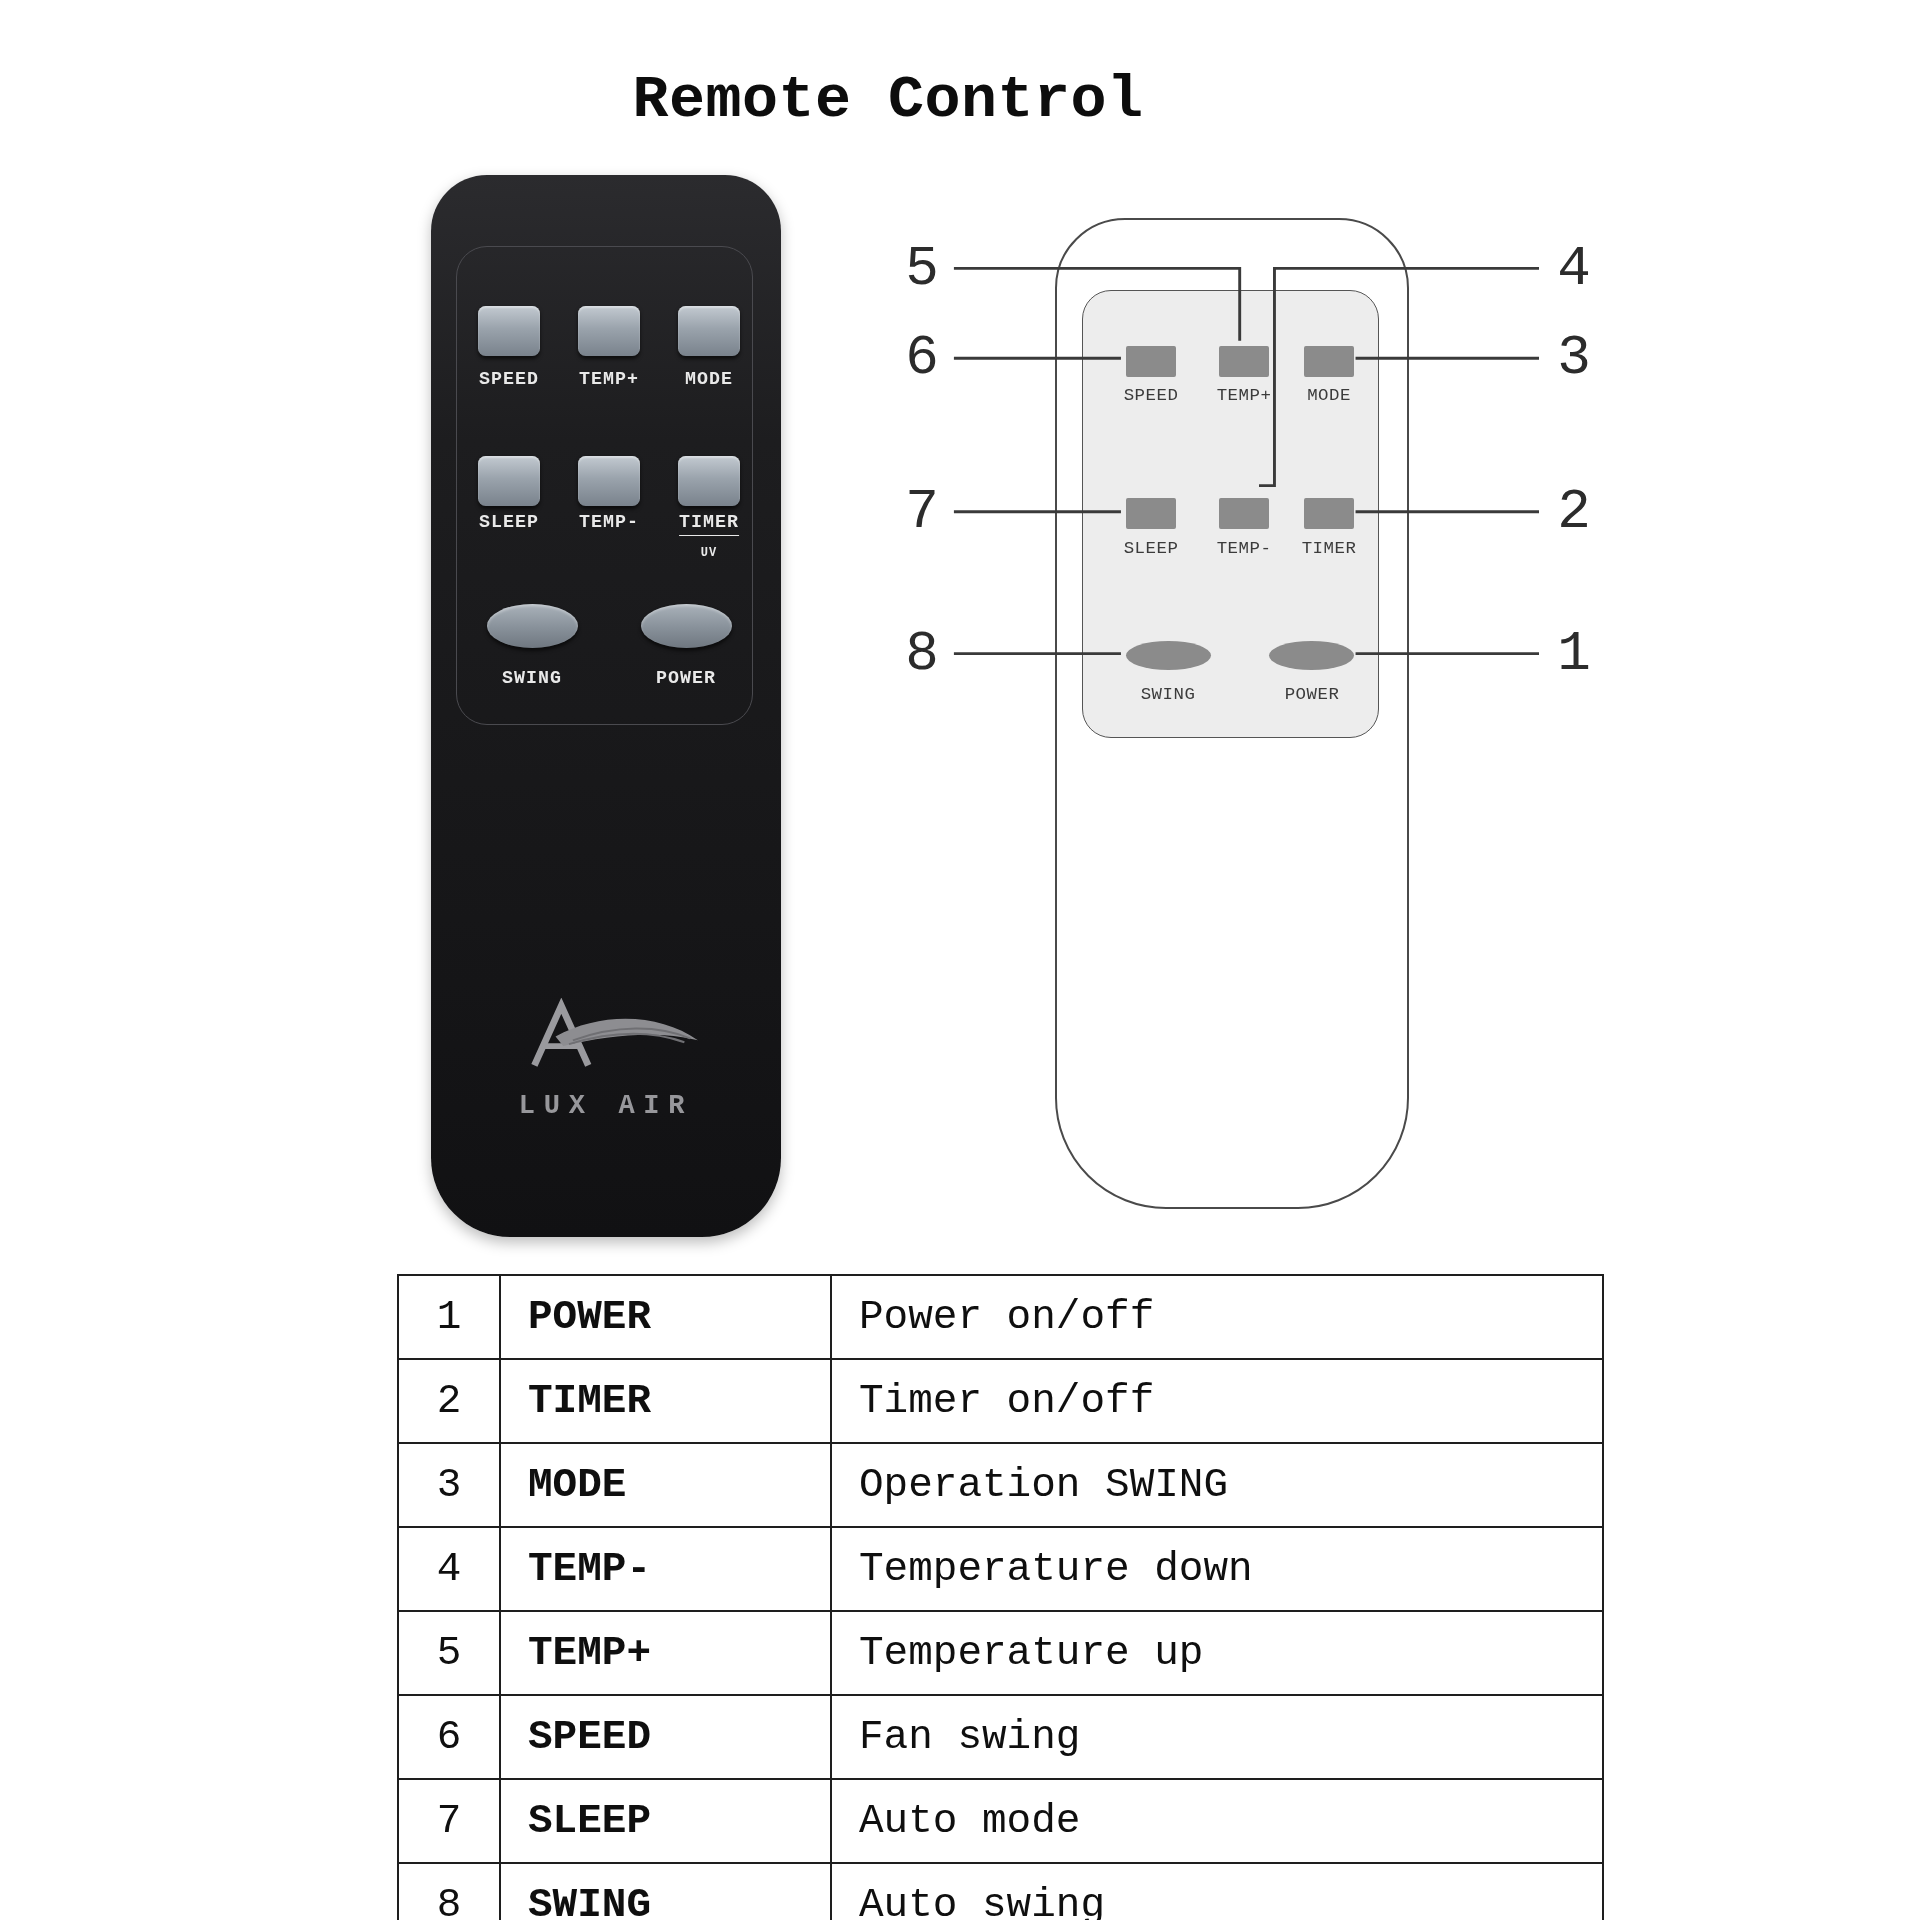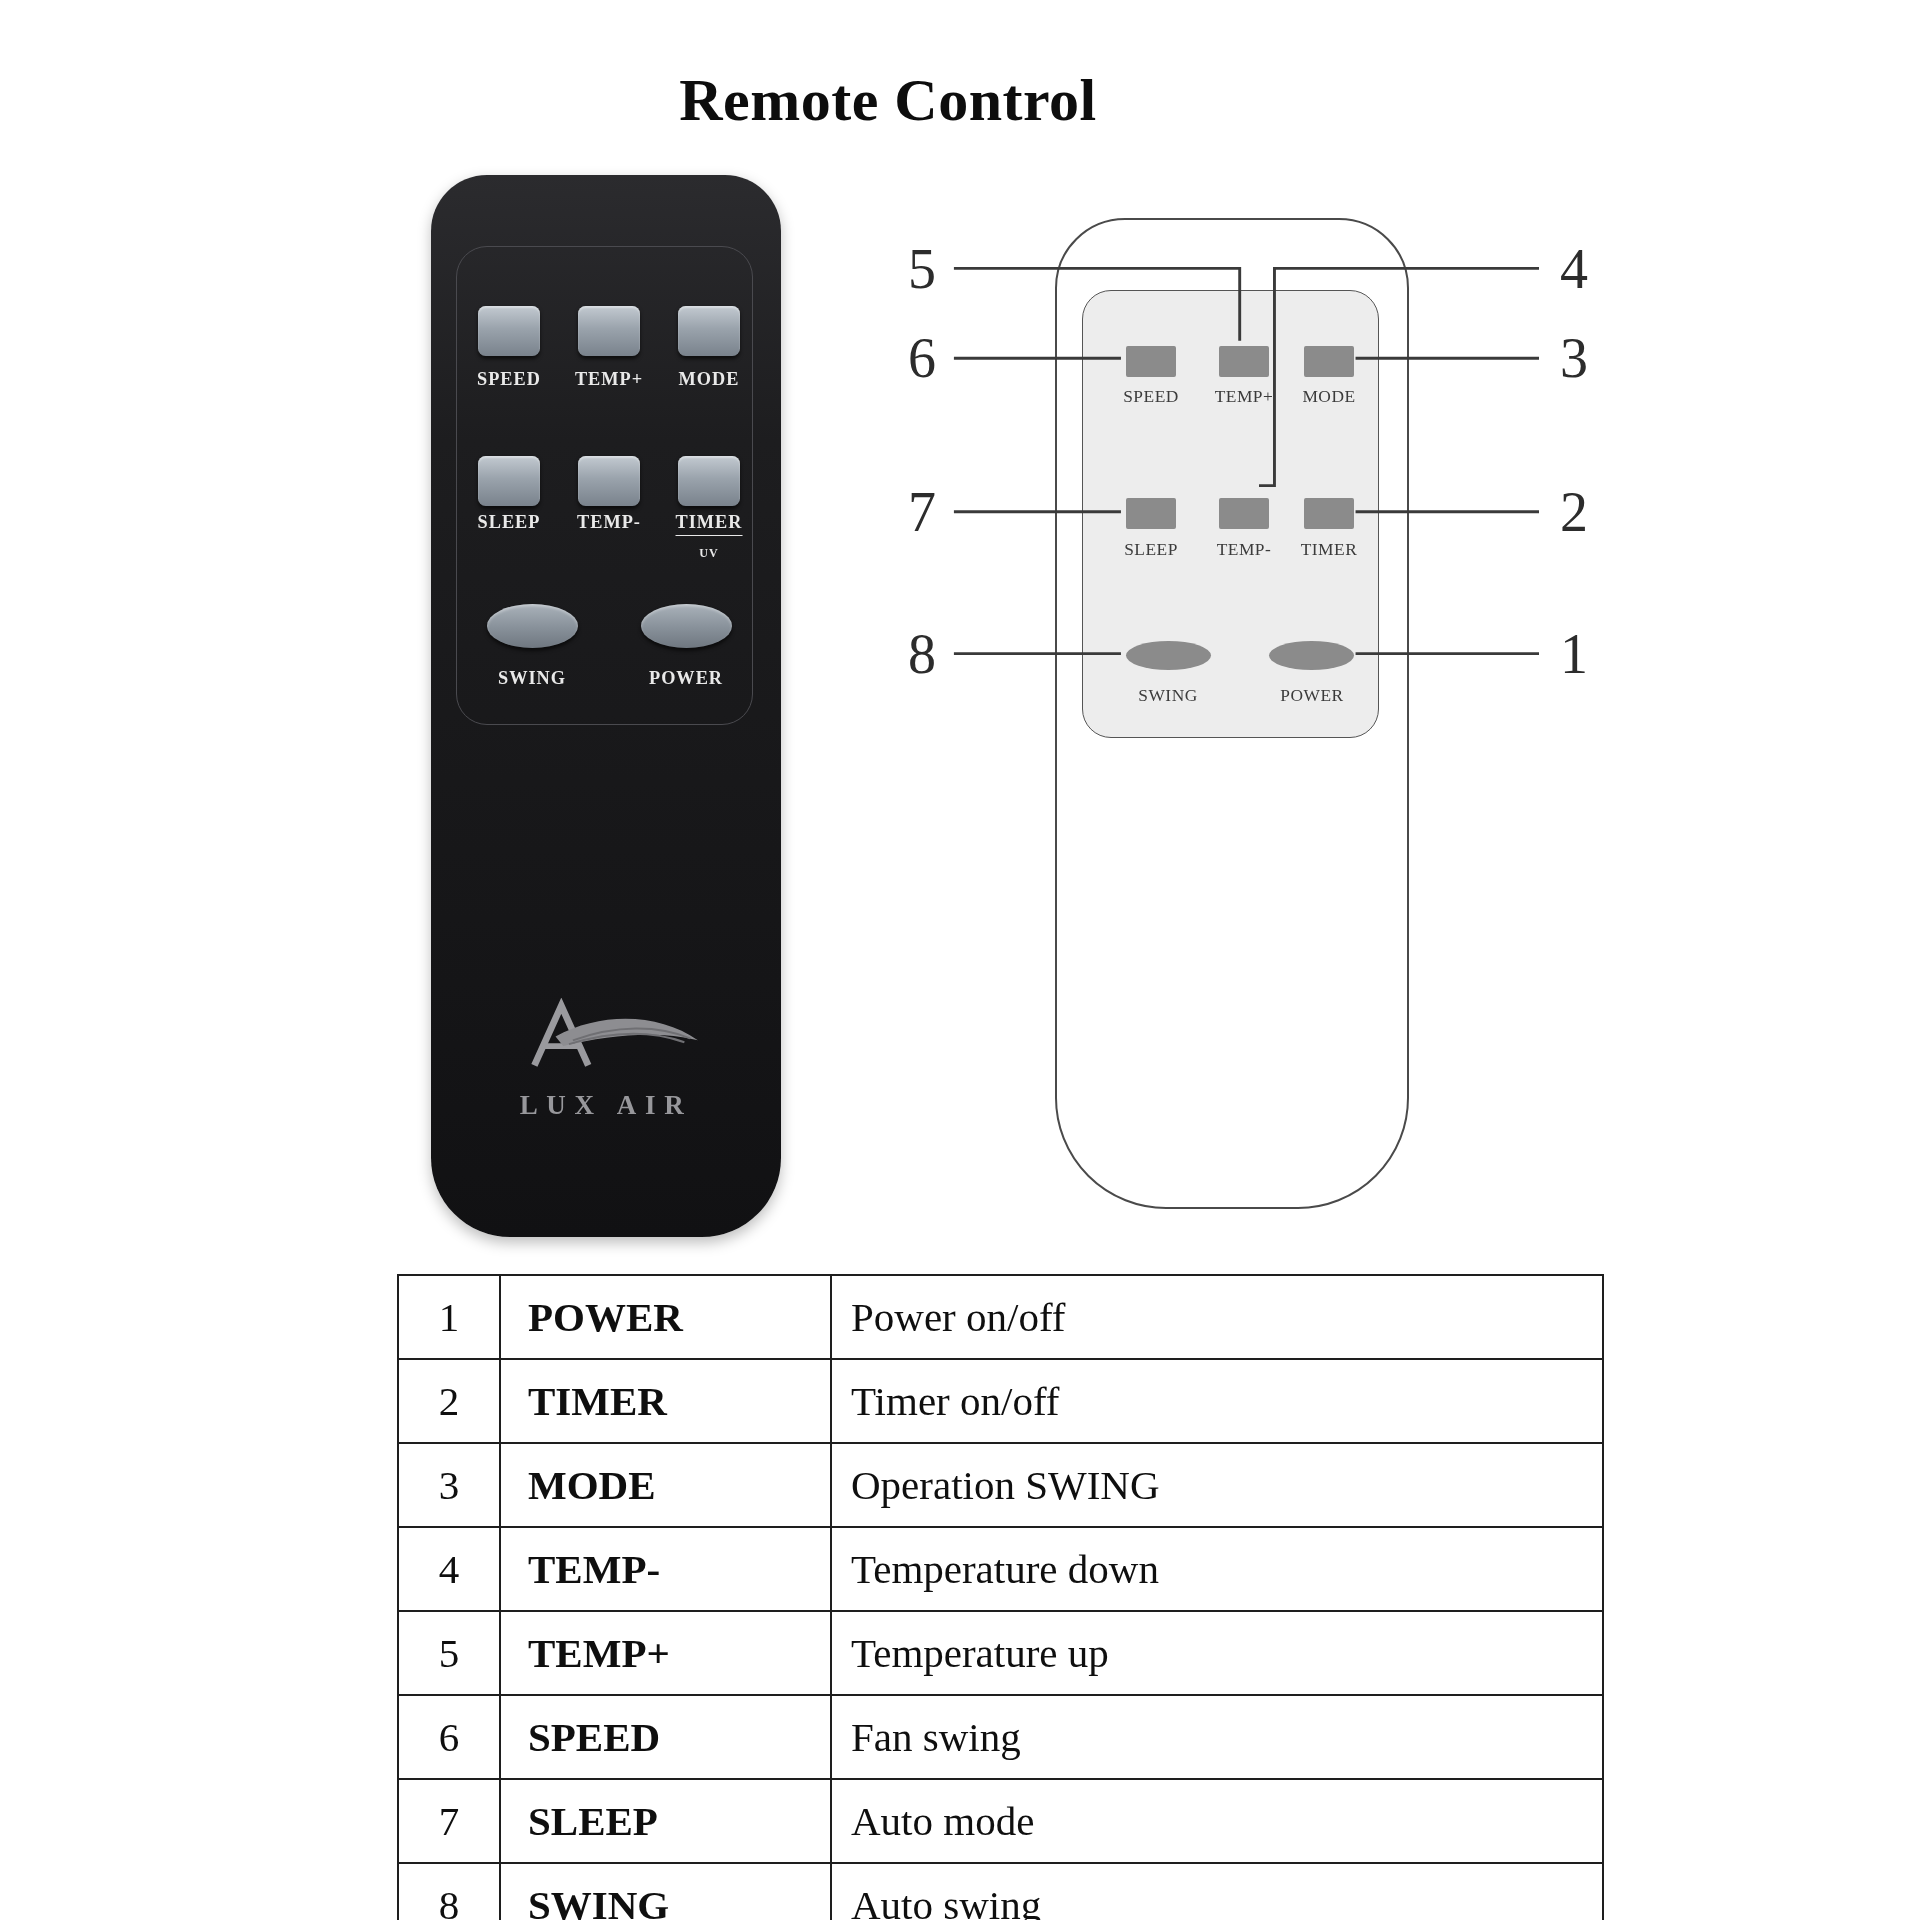--- a/index.html
+++ b/index.html
@@ -1,17 +1,17 @@
 <!DOCTYPE html>
 <html><head>
 <meta charset="utf-8">
 <style>
   html,body{margin:0;padding:0;background:#ffffff;}
   .canvas{position:relative;width:1931px;height:1920px;background:#ffffff;overflow:hidden;
-          font-family:Liberation Serif, serif;color:#111;}
+          font-family:Liberation Mono, monospace;color:#111;}
 
   
   .title{position:absolute;left:521px;top:66px;width:734px;text-align:center;
          font-size:60px;font-weight:800;letter-spacing:0.5px;color:#0d0d0d;}
 
   
   .remote-photo{position:absolute;left:431px;top:175px;width:350px;height:1062px;
     background:linear-gradient(180deg,#2b2b2e 0%,#1d1d1f 25%,#161618 70%,#111113 100%);
     border-radius:56px 56px 79px 79px;box-shadow:0 5.8px 13.5px rgba(0,0,0,0.25);}
   .photo-panel{position:absolute;left:25px;top:71px;width:295px;height:477px;
@@ -49,21 +49,21 @@
   
   .lines-overlay{position:absolute;left:0;top:0;width:1931px;height:1931px;pointer-events:none;}
 
   
   .legend-table{position:absolute;left:397px;top:1274px;width:1206px;border-collapse:collapse;
     table-layout:fixed;}
   .legend-table td{border:2.9px solid #1e1e1e;height:80px;vertical-align:middle;
     font-size:41px;color:#0f0f0f;}
   .c-num{text-align:center;}
   .c-name{font-weight:700;padding-left:27px;}
-  .c-desc{padding-left:19px;}
+  .c-desc{padding-left:27px;}
 </style>
 </head>
 <body>
 
 <div class="canvas">
 
   <div class="title">Remote Control</div>
 
   <div class="remote-photo">
     <div class="photo-panel"></div>

